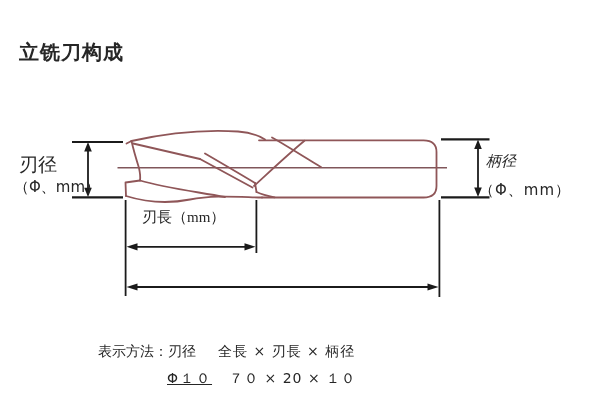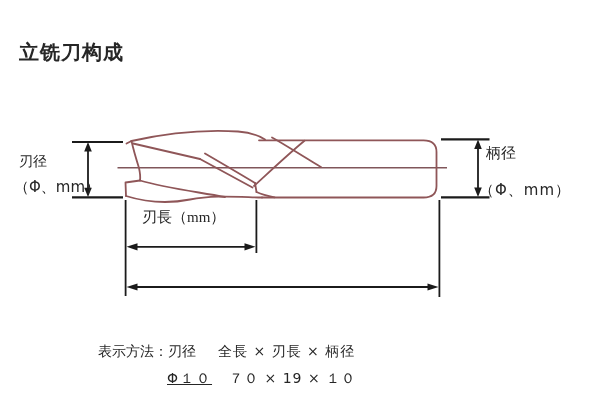--- a/index.html
+++ b/index.html
@@ -27,23 +27,23 @@
     color:var(--text);
     white-space:nowrap;
     line-height:1.2;
   }
   .title{
     left:19px;top:40px;
     font-size:20px;
     font-weight:600;
     letter-spacing:1px;
   }
-  .lbl-blade-dia-name{left:19px;top:153px;font-size:14px;}
+  .lbl-blade-dia-name{left:19px;top:153px;font-size:19px;}
   .lbl-blade-dia-unit{left:14px;top:178px;font-size:15px;}
-  .lbl-shank-dia-name{left:486px;top:144px;font-size:15px;}
+  .lbl-shank-dia-name{left:486px;top:152px;font-size:15px;font-style:italic;}
   .lbl-shank-dia-unit{left:479px;top:181px;font-size:15px;letter-spacing:1px;}
   .lbl-blade-len{left:142px;top:208px;font-size:15px;font-family:Liberation Serif, serif;}
   .lbl-overall-len{left:254px;top:259px;font-size:15px;}
   .lbl-method{left:98px;top:343px;font-size:14px;}
   .lbl-formula{left:218px;top:343px;font-size:14px;letter-spacing:1px;}
   .lbl-example-dia{left:167px;top:370px;font-size:14px;letter-spacing:2px;text-decoration:underline;}
   .lbl-example-val{left:229px;top:370px;font-size:14px;letter-spacing:1px;}
 
   .mill{stroke:var(--drawing);stroke-width:1.8;fill:none;stroke-linecap:round;stroke-linejoin:round;}
   .cline{stroke:var(--centerline);stroke-width:1.4;fill:none;}
@@ -126,14 +126,14 @@
   <div class="label lbl-blade-dia-unit">（Φ、mm）</div>
 
   <div class="label lbl-shank-dia-name">柄径</div>
   <div class="label lbl-shank-dia-unit">（Φ、mm）</div>
 
   <div class="label lbl-blade-len">刃長（mm）</div>
 
   <div class="label lbl-formula">全長 × 刃長 × 柄径</div>
   <div class="label lbl-method">表示方法：刃径</div>
   <div class="label lbl-example-dia">Φ１０</div>
-  <div class="label lbl-example-val">７０ × 19 × １０</div>
+  <div class="label lbl-example-val">７０ × 20 × １０</div>
 </div>
 
 </body></html>

